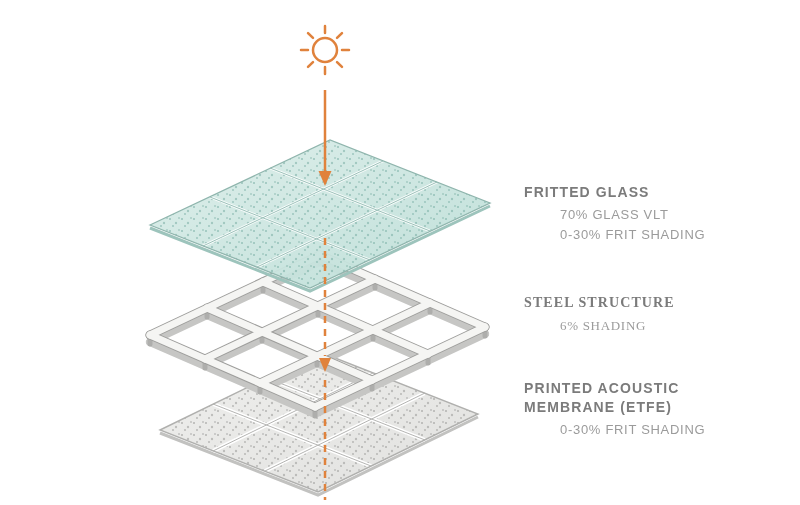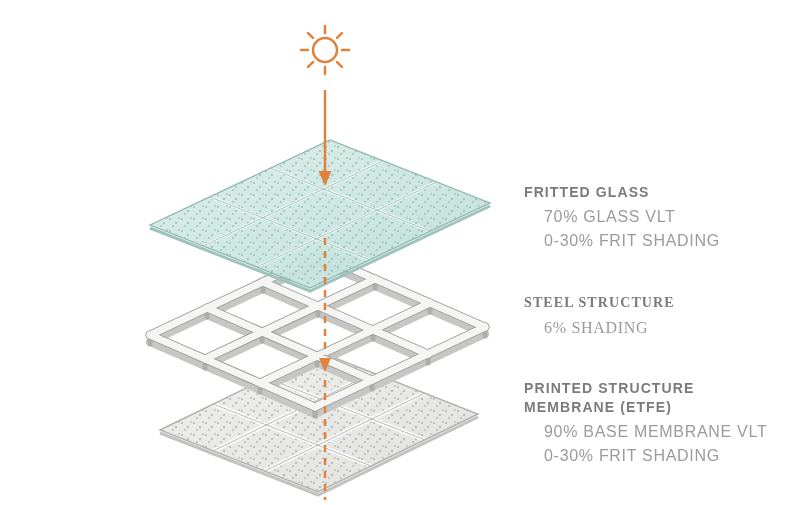--- a/index.html
+++ b/index.html
@@ -10,22 +10,22 @@
     overflow:hidden;
     font-family:"Liberation Sans", sans-serif;
   }
   .diagram-svg{position:absolute;left:0;top:0;}
   .label-block{position:absolute;color:#7d7d7d;}
   .label-heading{
     font-size:14px;font-weight:700;letter-spacing:1.1px;
     color:#7b7b7b;line-height:1.35;max-width:185px;
   }
   .label-sub{
-    font-size:16px;font-weight:400;letter-spacing:0.7px;
-    color:#9b9b9b;margin-top:5px;margin-left:20px;line-height:1.2;
+    font-size:13px;font-weight:400;letter-spacing:0.7px;
+    color:#9b9b9b;margin-top:5px;margin-left:36px;line-height:1.2;
   }
   .label-sub:first-of-type{margin-top:8px;}
 </style>
 </head>
 <body>
 
 <div class="canvas">
 
   <svg class="diagram-svg" width="800" height="505" viewBox="0 0 800 505">
     <defs>
@@ -180,18 +180,17 @@
     <div class="label-sub">70% GLASS VLT</div>
     <div class="label-sub">0-30% FRIT SHADING</div>
   </div>
 
   <div class="label-block" style="left:524px;top:294px;font-family:Liberation Serif, serif;">
     <div class="label-heading">STEEL STRUCTURE</div>
     <div class="label-sub">6% SHADING</div>
   </div>
 
   <div class="label-block" style="left:524px;top:379px;">
-    <div class="label-heading">PRINTED STRUCTURE MEMBRANE (ETFE)</div>
-    <div class="label-sub">90% BASE MEMBRANE VLT</div>
+    <div class="label-heading">PRINTED ACOUSTIC MEMBRANE (ETFE)</div>
     <div class="label-sub">0-30% FRIT SHADING</div>
   </div>
 
 </div>
 
 </body></html>

